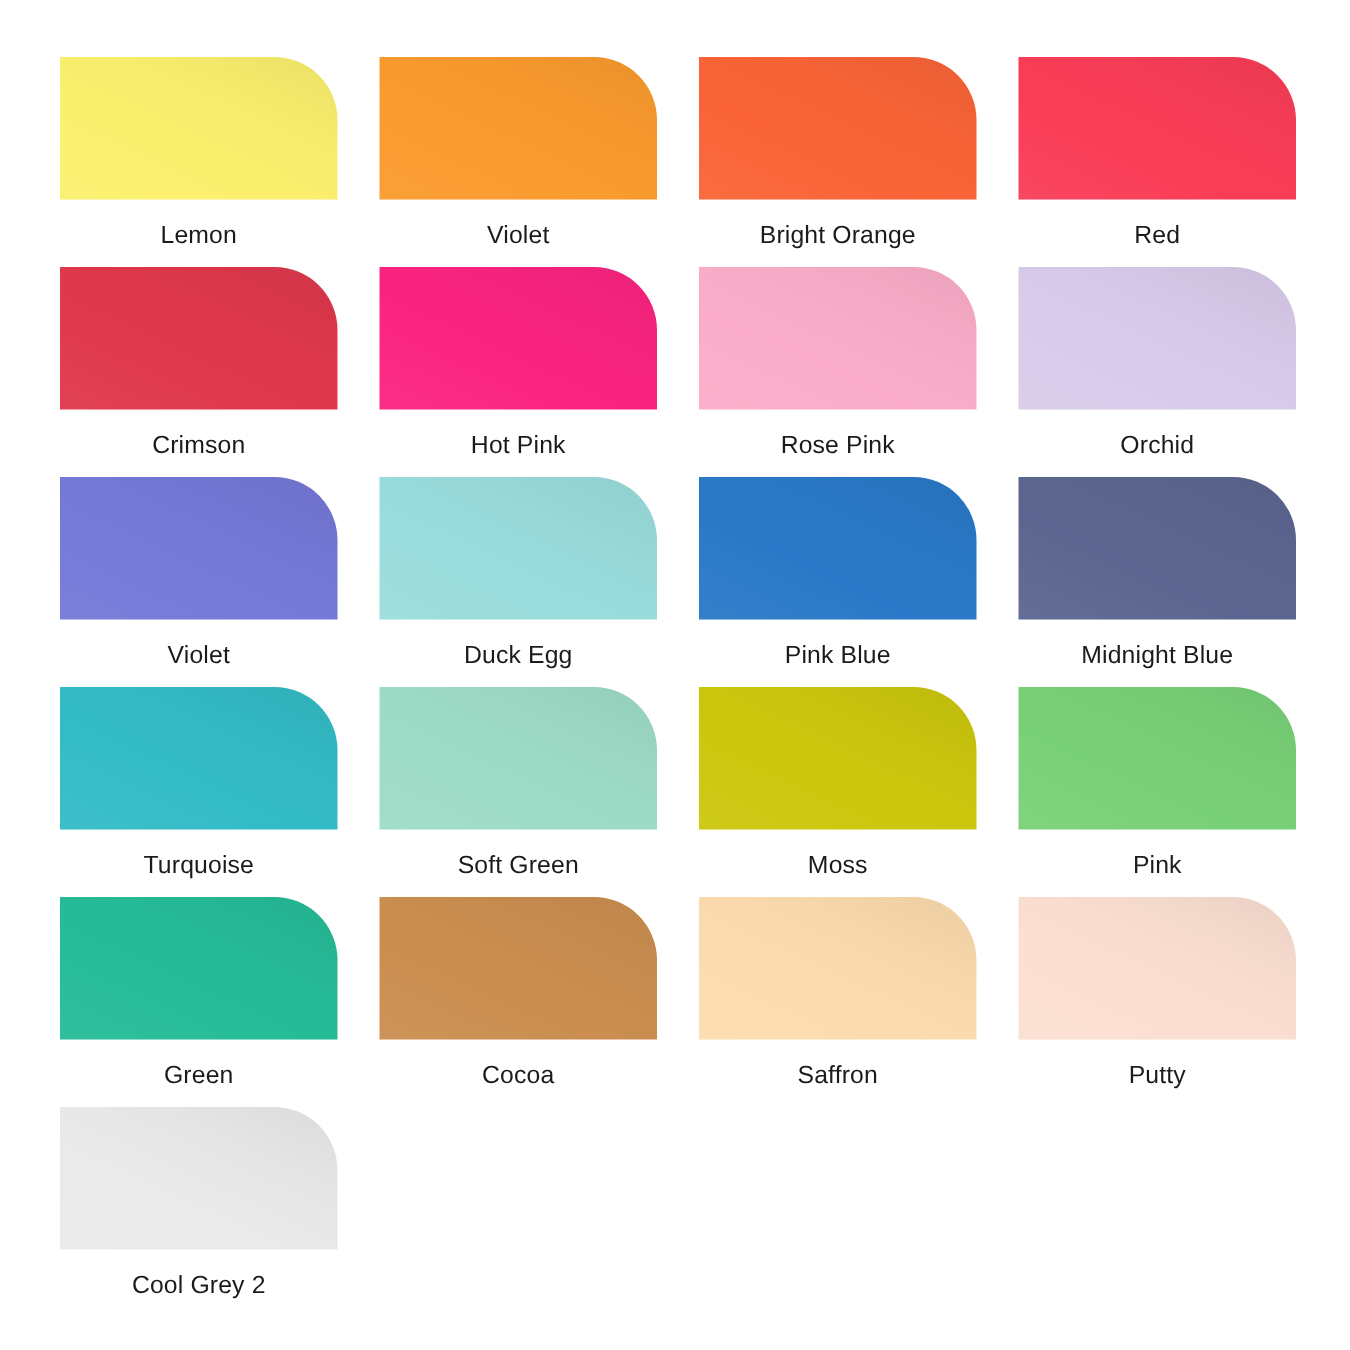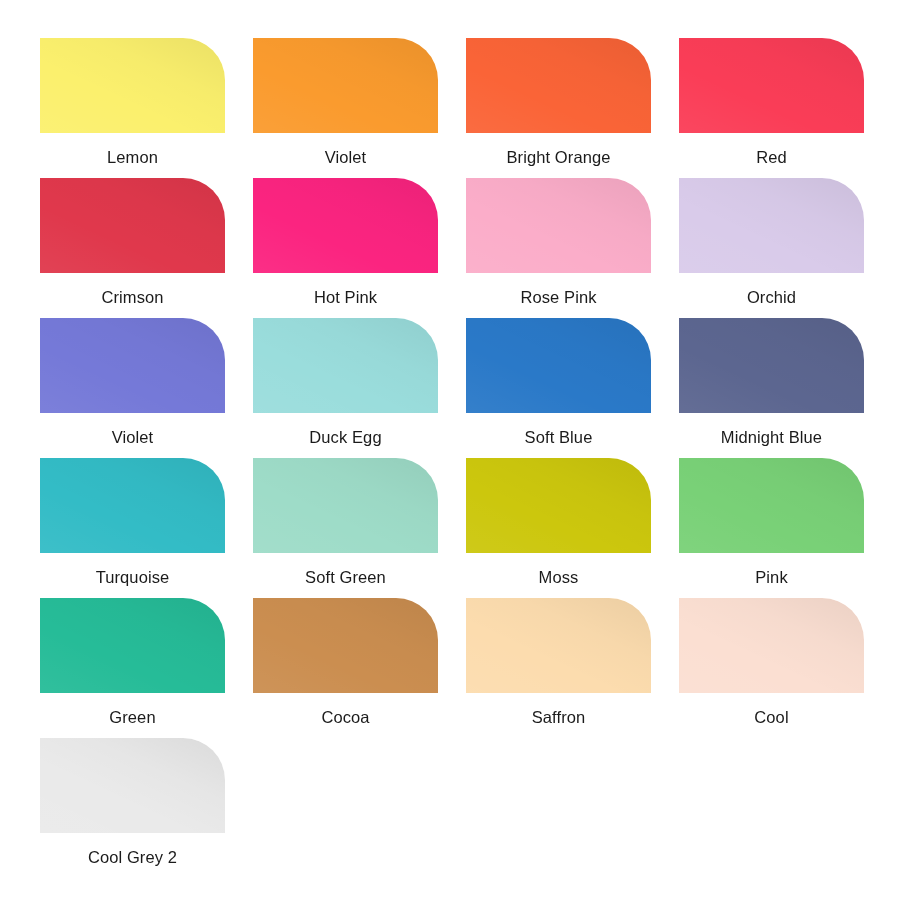--- a/index.html
+++ b/index.html
@@ -110,21 +110,21 @@
     <div class="swatch-cell">
       <div class="swatch-chip" style="background-color: rgb(117, 121, 216);"></div>
       <div class="swatch-label">Violet</div>
     </div>
     <div class="swatch-cell">
       <div class="swatch-chip" style="background-color: rgb(154, 221, 220);"></div>
       <div class="swatch-label">Duck Egg</div>
     </div>
     <div class="swatch-cell">
       <div class="swatch-chip" style="background-color: rgb(42, 121, 200);"></div>
-      <div class="swatch-label">Soft Blue</div>
+      <div class="swatch-label">Pink Blue</div>
     </div>
     <div class="swatch-cell">
       <div class="swatch-chip" style="background-color: rgb(92, 102, 144);"></div>
       <div class="swatch-label">Midnight Blue</div>
     </div>
     <div class="swatch-cell">
       <div class="swatch-chip" style="background-color: rgb(51, 188, 198);"></div>
       <div class="swatch-label">Turquoise</div>
     </div>
     <div class="swatch-cell">
@@ -146,19 +146,19 @@
     <div class="swatch-cell">
       <div class="swatch-chip" style="background-color: rgb(203, 142, 80);"></div>
       <div class="swatch-label">Cocoa</div>
     </div>
     <div class="swatch-cell">
       <div class="swatch-chip" style="background-color: rgb(252, 220, 174);"></div>
       <div class="swatch-label">Saffron</div>
     </div>
     <div class="swatch-cell">
       <div class="swatch-chip" style="background-color: rgb(251, 223, 210);"></div>
-      <div class="swatch-label">Cool</div>
+      <div class="swatch-label">Putty</div>
     </div>
     <div class="swatch-cell">
       <div class="swatch-chip" style="background-color: rgb(234, 234, 234);"></div>
       <div class="swatch-label">Cool Grey 2</div>
     </div>
   </main>
 
 </body></html>

